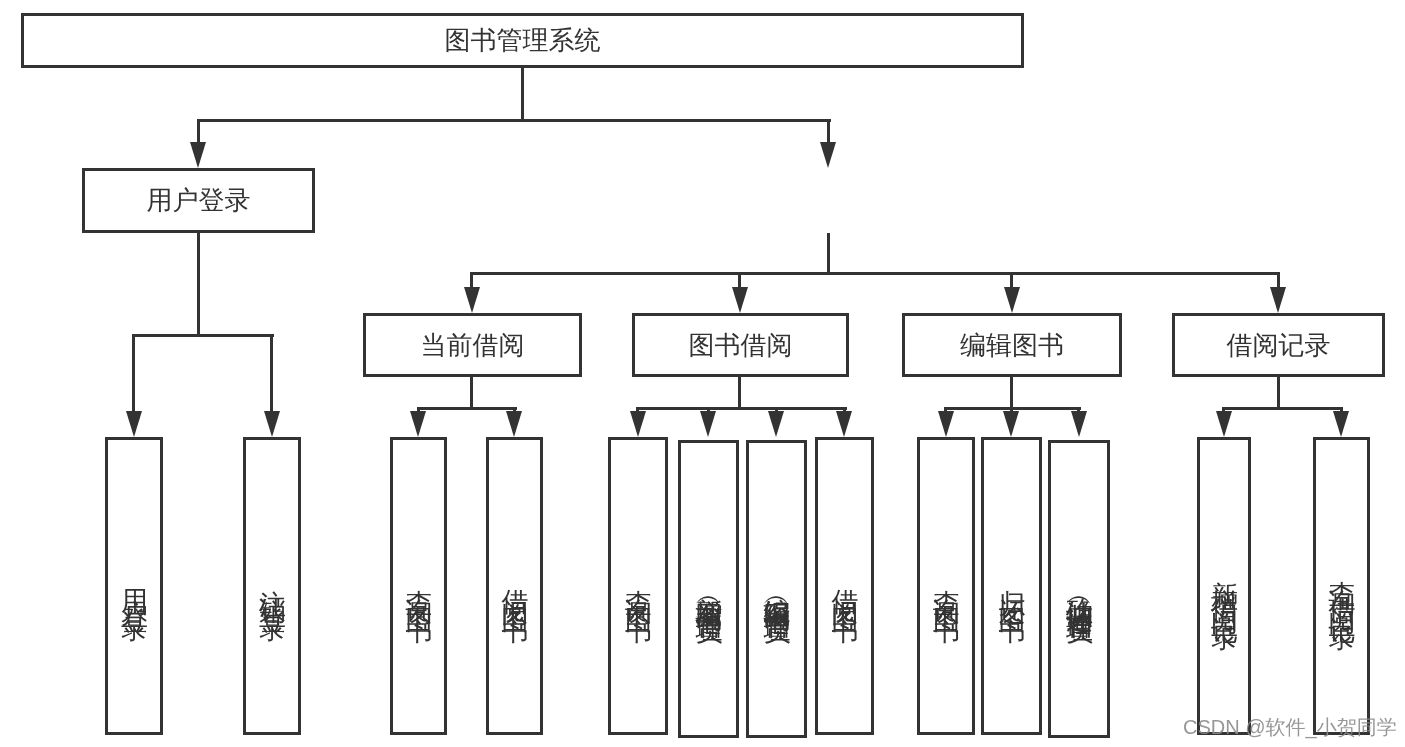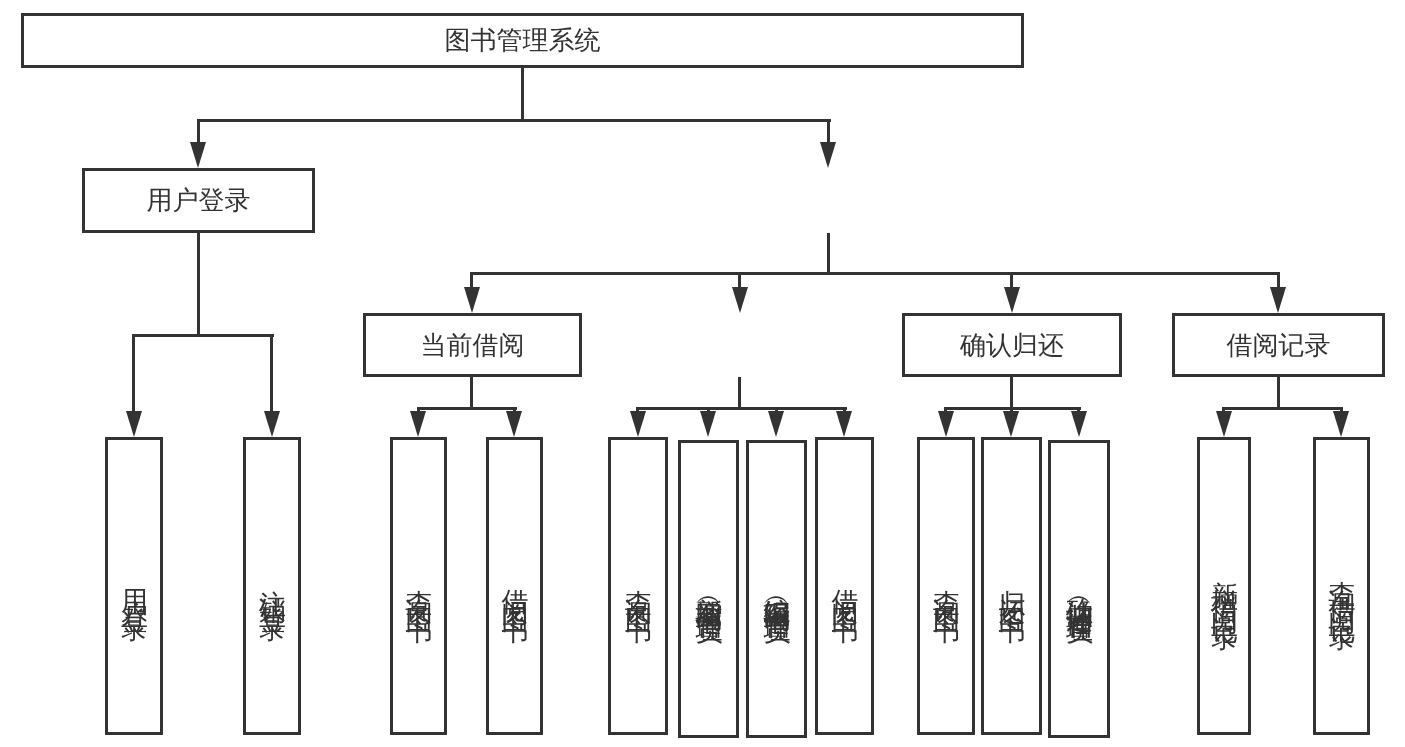--- a/index.html
+++ b/index.html
@@ -87,21 +87,22 @@
   <div class="vline" style="left:470px;top:272px;height:18px"></div>
   <div class="arrow" style="left:464px;top:287px"></div>
   <div class="vline" style="left:738px;top:272px;height:18px"></div>
   <div class="arrow" style="left:732px;top:287px"></div>
   <div class="vline" style="left:1010px;top:272px;height:18px"></div>
   <div class="arrow" style="left:1004px;top:287px"></div>
   <div class="vline" style="left:1277px;top:272px;height:18px"></div>
   <div class="arrow" style="left:1270px;top:287px"></div>
 
   <div class="box h" style="left:363px;top:313px;width:219px;height:64px">当前借阅</div>
-  <div class="box h" style="left:902px;top:313px;width:220px;height:64px">确认归还</div>
+  <div class="box h" style="left:632px;top:313px;width:217px;height:64px">图书借阅</div>
+  <div class="box h" style="left:902px;top:313px;width:220px;height:64px">编辑图书</div>
   <div class="box h" style="left:1172px;top:313px;width:213px;height:64px">借阅记录</div>
 
   <div class="vline" style="left:470px;top:377px;height:33px"></div>
   <div class="hline" style="left:417px;top:407px;width:100px"></div>
   <div class="vline" style="left:417px;top:407px;height:8px"></div>
   <div class="arrow" style="left:410px;top:411px"></div>
   <div class="vline" style="left:513px;top:407px;height:8px"></div>
   <div class="arrow" style="left:506px;top:411px"></div>
 
   <div class="vline" style="left:738px;top:377px;height:33px"></div>
@@ -168,14 +169,15 @@
     <span class="vtext long">确认归还（管理员）</span>
   </div>
 
   <div class="box" style="left:1197px;top:437px;width:54px;height:298px">
     <span class="vtext">新增借阅记录</span>
   </div>
   <div class="box" style="left:1313px;top:437px;width:57px;height:298px">
     <span class="vtext">查询借阅记录</span>
   </div>
 
+  <div id="watermark">CSDN @软件_小贺同学</div>
 
 </div>
 
 </body></html>

